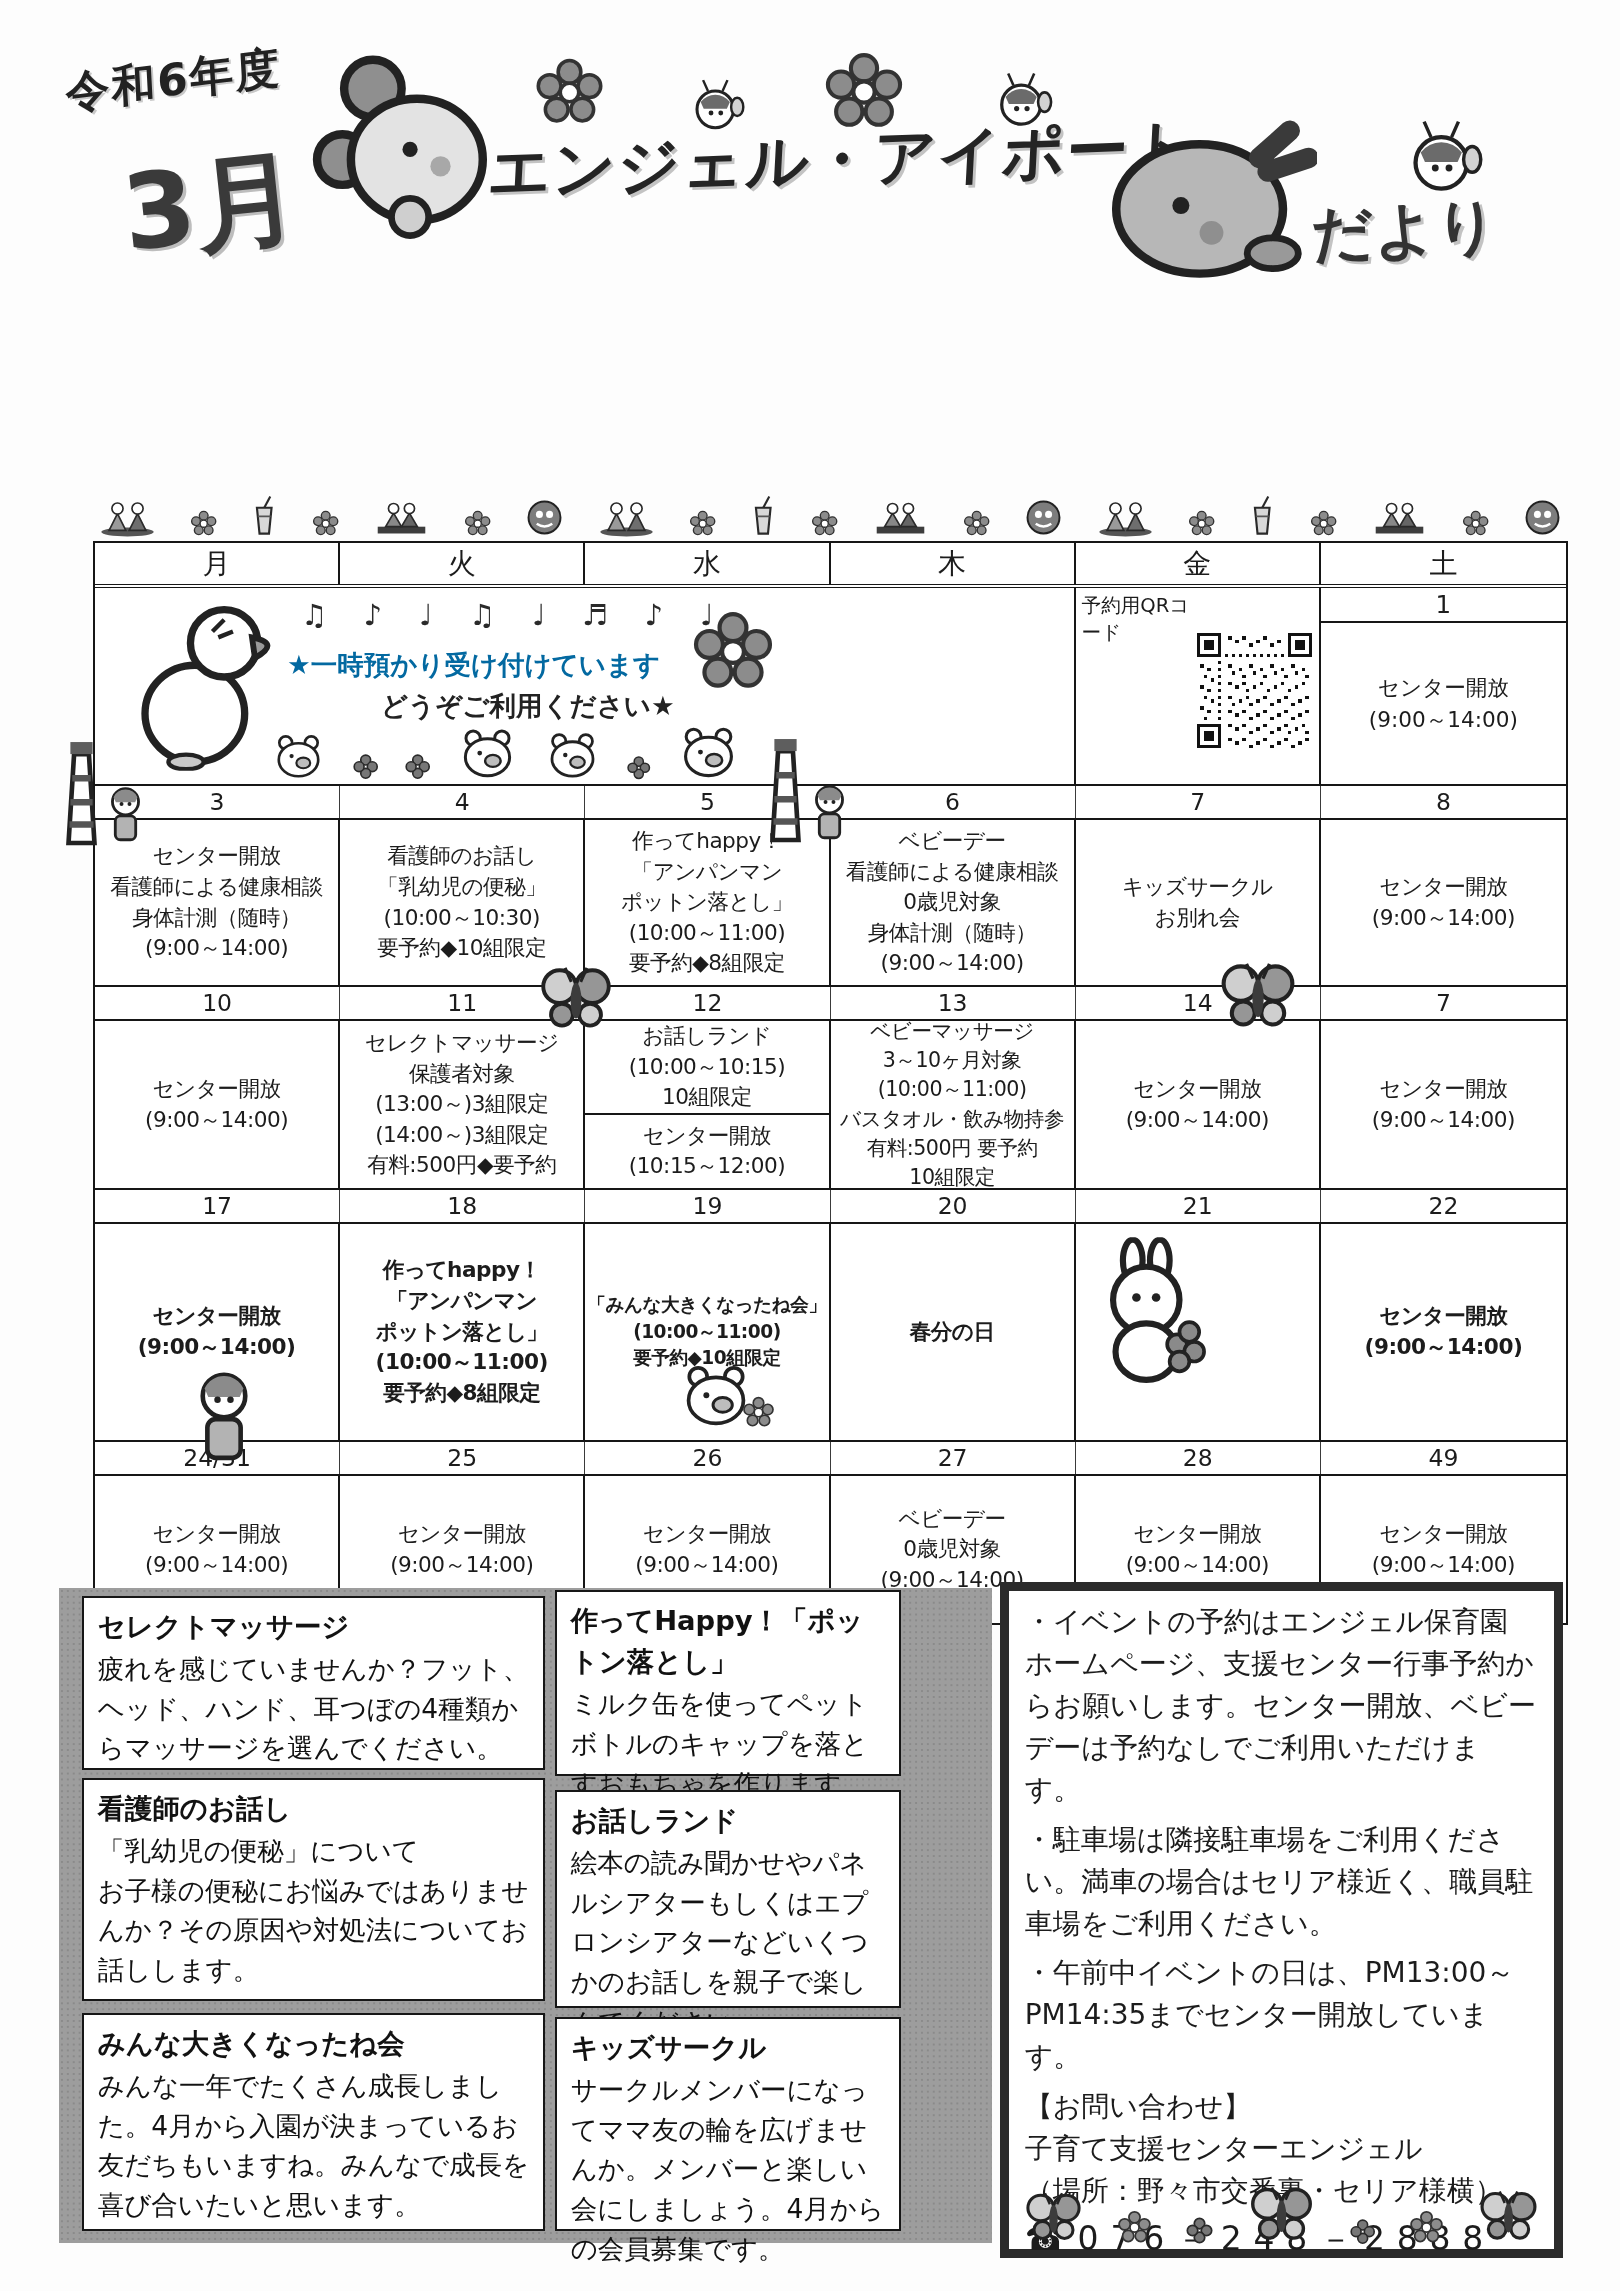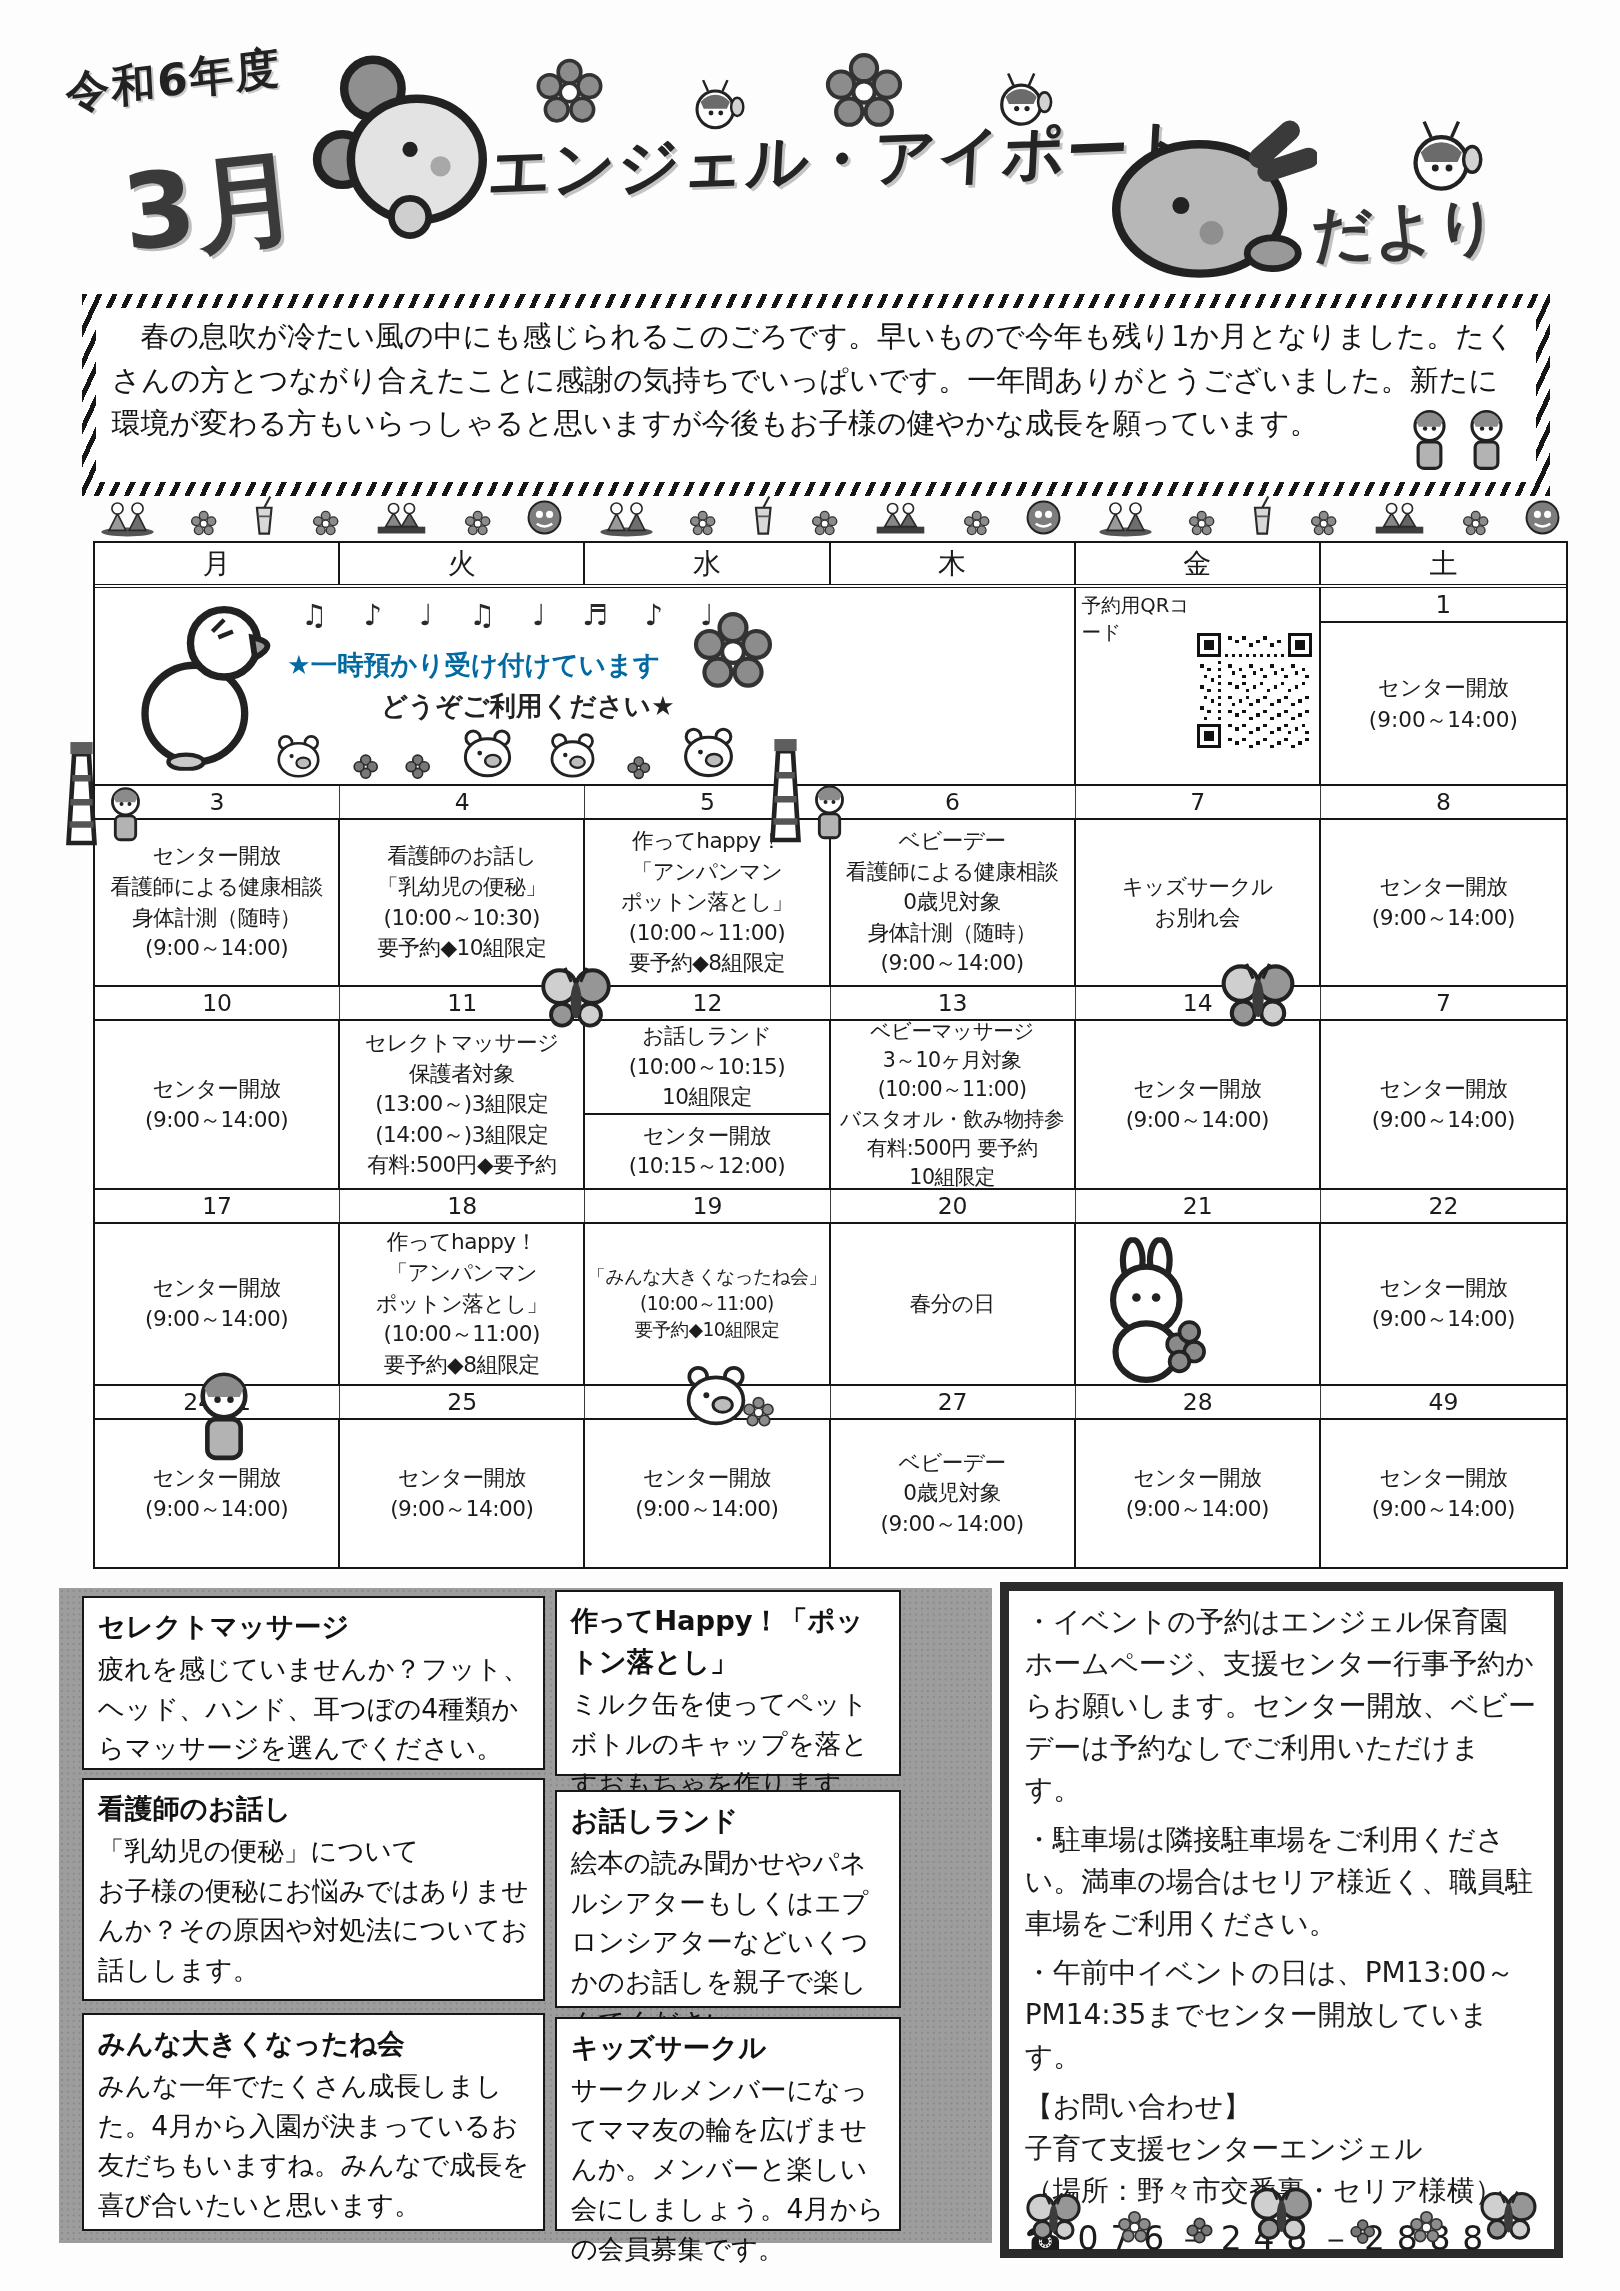--- a/index.html
+++ b/index.html
@@ -79,21 +79,21 @@
   .content-row { display:grid; grid-template-columns:repeat(6,1fr); border-bottom:2.9px solid #161616; }
   .content-row:last-child { border-bottom:none; }
   .ccell {
     border-right:2px solid #161616; display:flex; flex-direction:column;
     align-items:center; justify-content:center; text-align:center;
     font-size:21.6px; line-height:1.42; white-space:pre-line; padding:3.9px 2px;
     letter-spacing:-0.5px;
   }
   .ccell:last-child { border-right:none; }
   .h168 .ccell { height:165px; } .h170 .ccell { height:167px; }
-  .h172 .ccell { height:160px; } .h150 .ccell { height:147px; }
+  .h172 .ccell { height:216px;font-weight:bold; } .h150 .ccell { height:147px; }
   .fs21 { font-size:20.6px; } .fs19 { font-size:18.6px; }
   .split { padding:0; justify-content:stretch; }
   .split .half { flex:1.1; display:flex; align-items:center; justify-content:center; white-space:pre-line; border-bottom:2px solid #161616; width:100%; }
   .split .half:last-child { flex:1; border-bottom:none; }
   .cal-art { position:absolute; pointer-events:none; }
   
   .qr-svg { margin-top:9.8px; background:#fff; }
   
   .gray-panel {
     position:absolute; left:59px; top:1588px; width:933px; height:655px;
@@ -276,32 +276,20 @@
     <svg width="211" height="172" viewBox="0 0 215 175">
         <use href="#s-elephant"></use>
       </svg></span>
   <span class="hdr-art icon-sp" style="left:1400px;top:116px">
     <svg width="86" height="80" viewBox="0 0 88 82">
         <use href="#s-bee"></use>
       </svg></span>
 
   <div class="title-suffix">だより</div>
 
-  <div class="intro-wrap">
-    <div class="intro-inner">
-      <span>　春の息吹が冷たい風の中にも感じられるこのごろです。早いもので今年も残り1か月となりました。たくさんの方とつながり合えたことに感謝の気持ちでいっぱいです。一年間ありがとうございました。新たに環境が変わる方もいらっしゃると思いますが今後もお子様の健やかな成長を願っています。</span>
-      <span class="intro-kids icon-sp">
-        <svg width="57" height="71" viewBox="0 0 58 72">
-            <use href="#s-char"></use>
-          </svg><svg width="57" height="71" viewBox="0 0 58 72">
-            <use href="#s-char"></use>
-          </svg>
-      </span>
-    </div>
-  </div>
 
   <div class="decor-strip">
     <span class="icon-sp"><svg width="57" height="39" viewBox="0 0 58 40">
           <use href="#s-dolls"></use>
         </svg></span>
     <span class="icon-sp"><svg width="27.4" height="27.4" viewBox="0 0 28 28">
           <use href="#s-flower"></use>
         </svg></span>
     <span class="icon-sp"><svg width="26.5" height="43" viewBox="0 0 27 44">
           <use href="#s-cup"></use>

